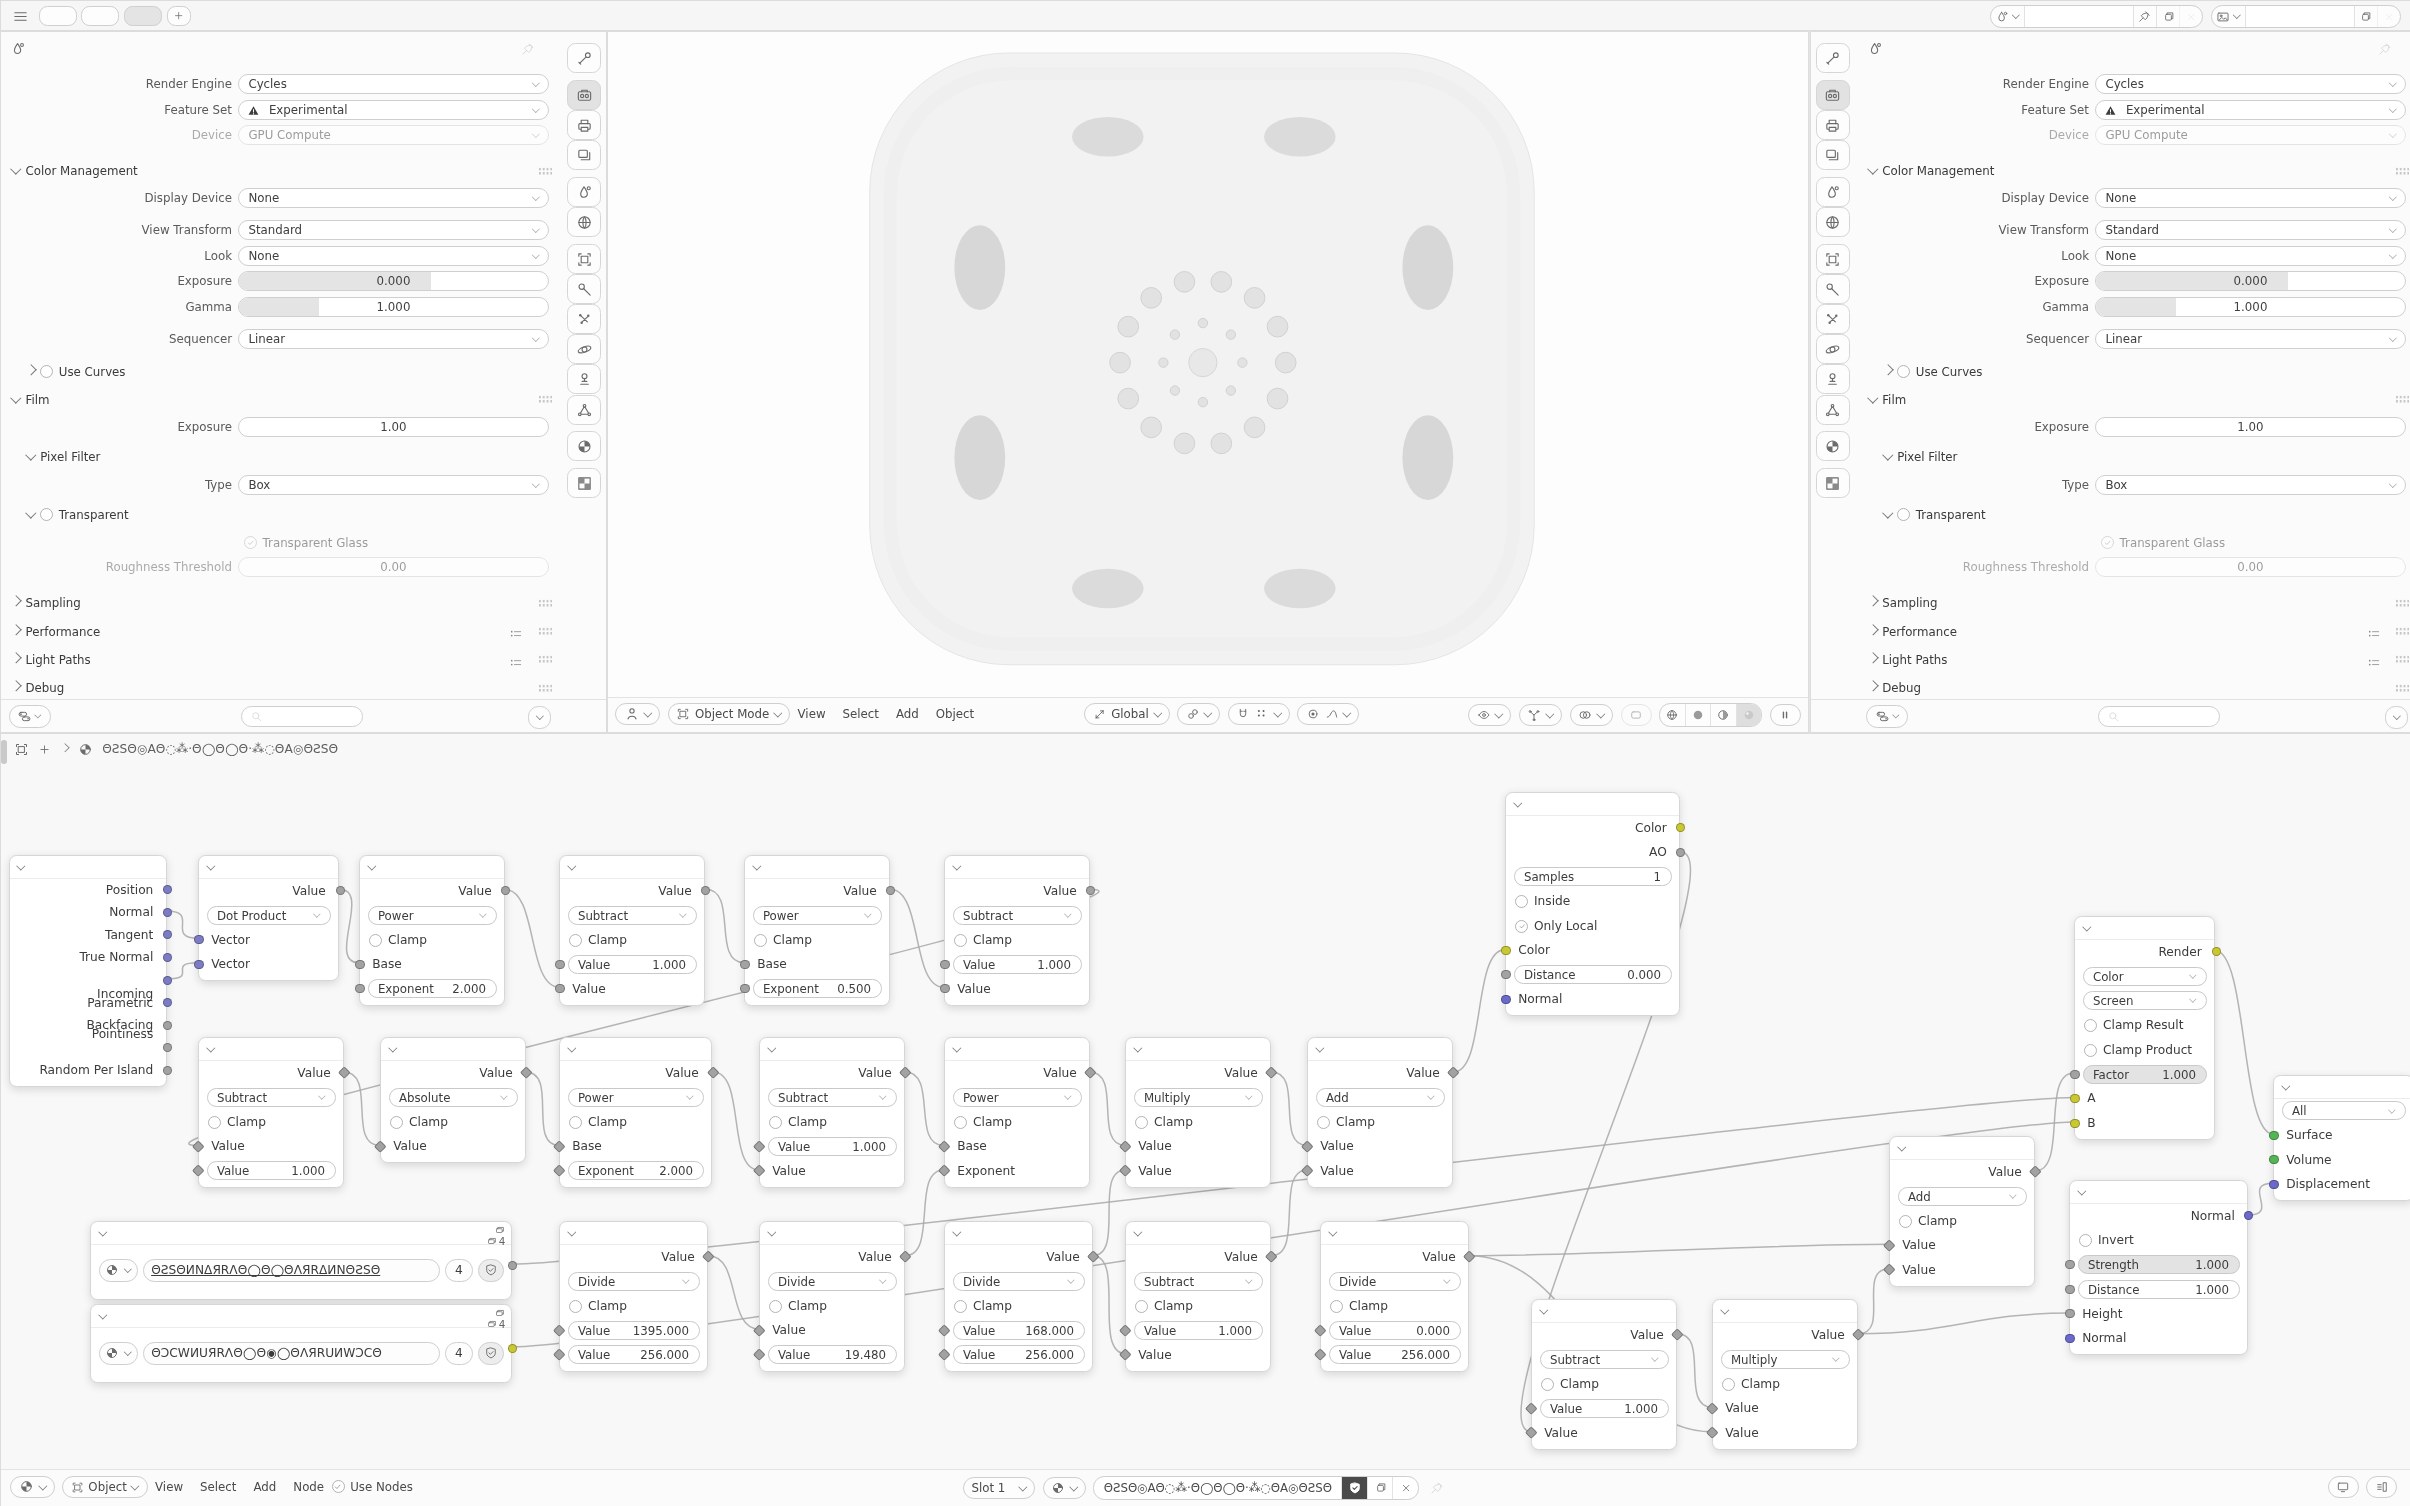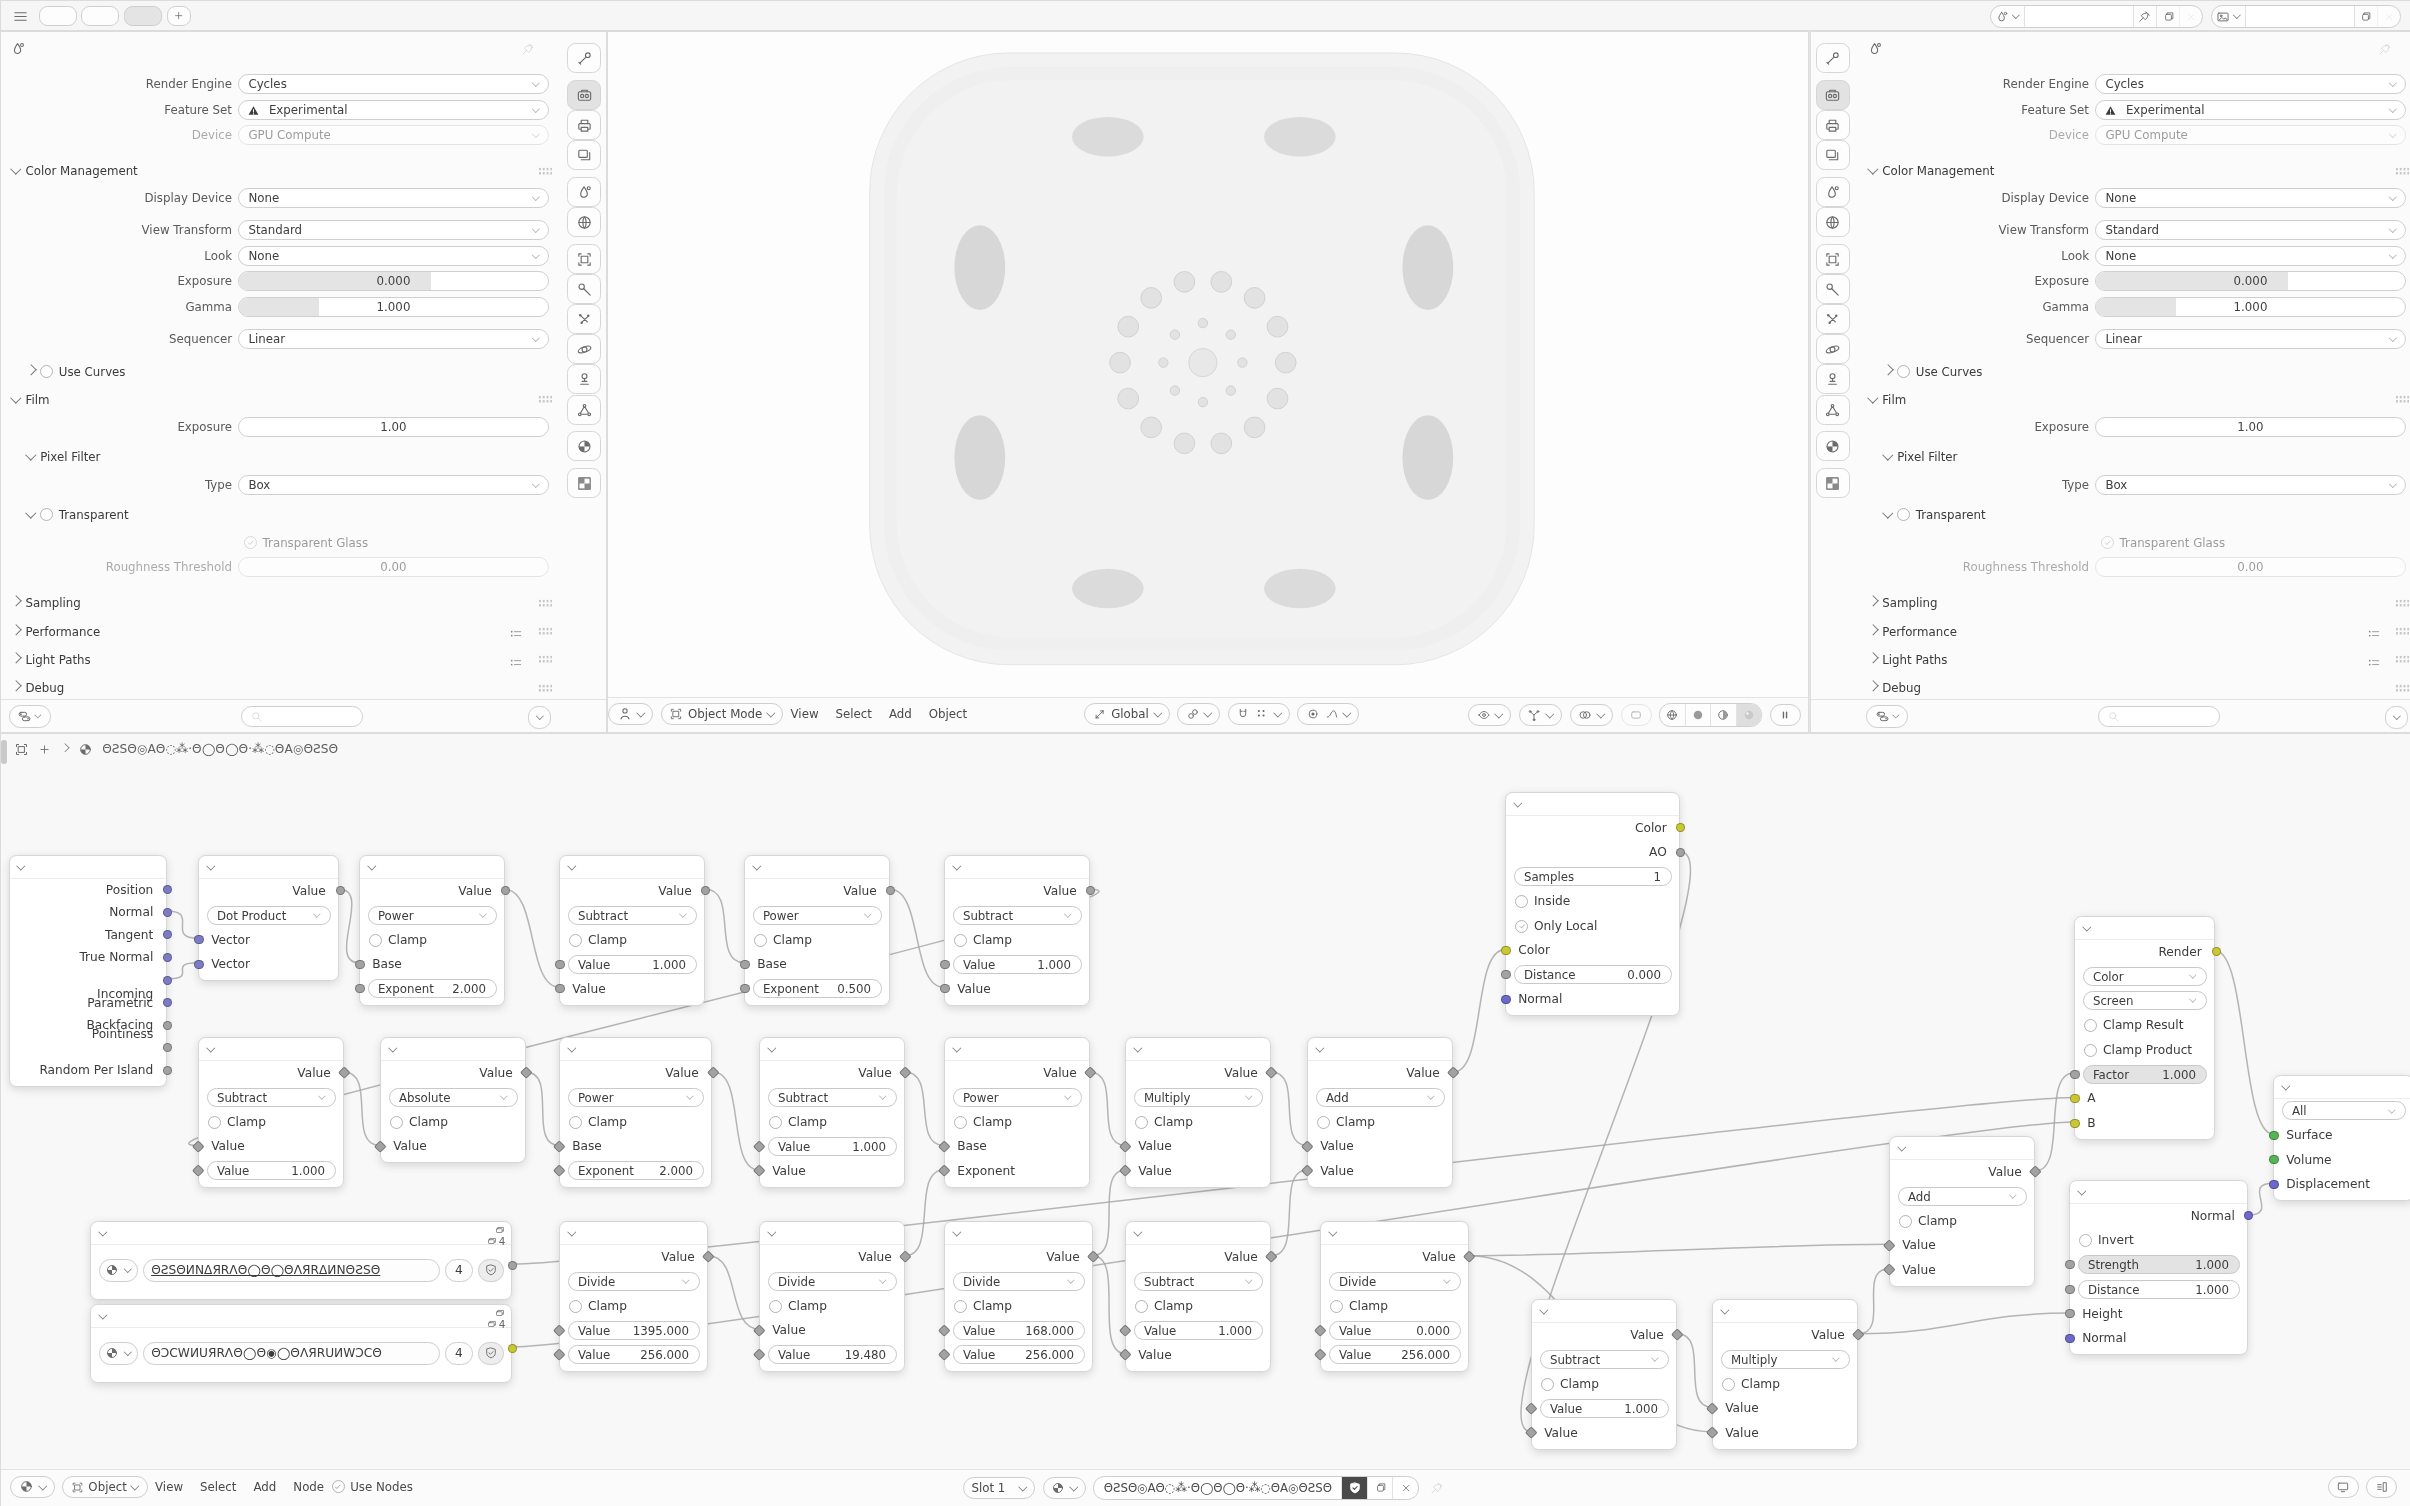--- a/index.html
+++ b/index.html
@@ -425,21 +425,21 @@
           <circle cx="632.0" cy="393.0" r="5"></circle>
           <circle cx="602.3" cy="380.7" r="5"></circle>
           <circle cx="590.0" cy="351.0" r="5"></circle>
           <circle cx="602.3" cy="321.3" r="5"></circle>
           <circle cx="632.0" cy="309.0" r="5"></circle>
           <circle cx="661.7" cy="321.3" r="5"></circle>
         </g>
       <circle cx="632" cy="351" r="15" fill="#e8e8e8" stroke="#d4d4d4"></circle>
     </svg>
     <div class="vph">
-      <div class="hgroup" style="left:0;">
+      <div class="hgroup" style="left:7px;">
         <span class="pill">
             <span id="vp-etype"><svg class="ic " viewBox="0 0 18 18" width="16" height="16">
                 <circle cx="9" cy="5.5" r="2.4"></circle>
                 <path d="M4.5 14.5c1-4 8-4 9 0"></path>
               </svg></span>
             <span class="chev" style="transform:rotate(45deg) scale(.8);"></span>
           </span>
         <span class="pill">
             <span id="vp-mode-ic"><svg class="ic " viewBox="0 0 18 18" width="14" height="14">
                 <path d="M3 5.5V3h2.5M12.5 3H15v2.5M15 12.5V15h-2.5M5.5 15H3v-2.5"></path>

